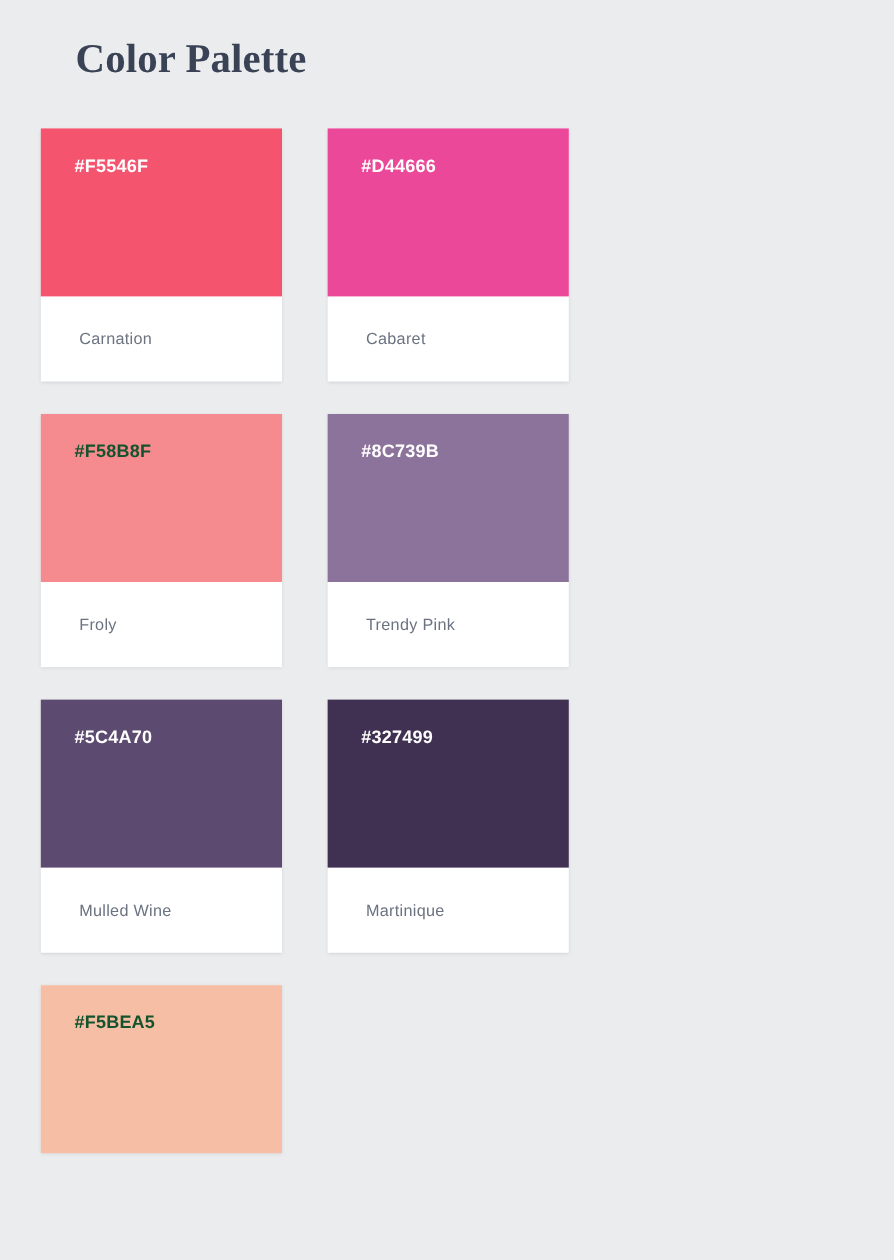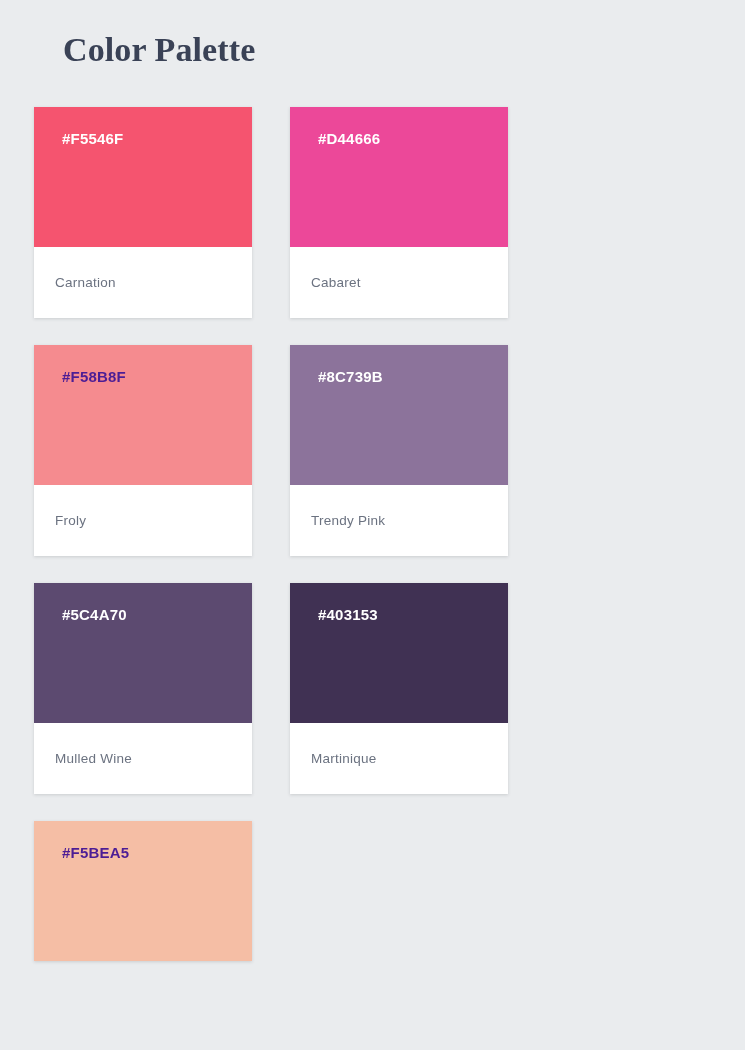--- a/index.html
+++ b/index.html
@@ -39,21 +39,21 @@
     position: absolute;
     left: 34px;
     top: 107px;
     width: 677px;
     display: flex;
     flex-wrap: wrap;
     gap: 27px 38px;
   }
 
   .card {
-    width: 218px;
+    width: 201px;
     background: #ffffff;
     box-shadow: 0 1px 3px rgba(60, 64, 72, 0.18);
   }
 
   .swatch {
     position: relative;
     height: 140px;
     box-sizing: border-box;
   }
 
@@ -61,28 +61,28 @@
     position: absolute;
     left: 28px;
     top: 23px;
     font-size: 15px;
     font-weight: bold;
     letter-spacing: 0.2px;
     line-height: 18px;
   }
 
   .hex-light { color: #ffffff; }
-  .hex-dark  { color: #4c1d95; }
+  .hex-dark  { color: #14532d; }
 
   .card-footer {
     height: 71px;
     box-sizing: border-box;
     display: flex;
     align-items: center;
-    padding-left: 21px;
+    padding-left: 32px;
   }
 
   .card-name {
     font-size: 13.5px;
     color: #6b7280;
     letter-spacing: 0.25px;
     line-height: 18px;
   }
 </style>
 </head>
@@ -128,21 +128,21 @@
       <div class="card">
         <div class="swatch" style="background: rgb(92, 74, 112);">
           <span class="swatch-hex hex-light">#5C4A70</span>
         </div>
         <div class="card-footer">
           <span class="card-name">Mulled Wine</span>
         </div>
       </div>
       <div class="card">
         <div class="swatch" style="background: rgb(64, 49, 83);">
-          <span class="swatch-hex hex-light">#403153</span>
+          <span class="swatch-hex hex-light">#327499</span>
         </div>
         <div class="card-footer">
           <span class="card-name">Martinique</span>
         </div>
       </div>
       <div class="card">
         <div class="swatch" style="background: rgb(245, 190, 165);">
           <span class="swatch-hex hex-dark">#F5BEA5</span>
         </div>
       </div>

